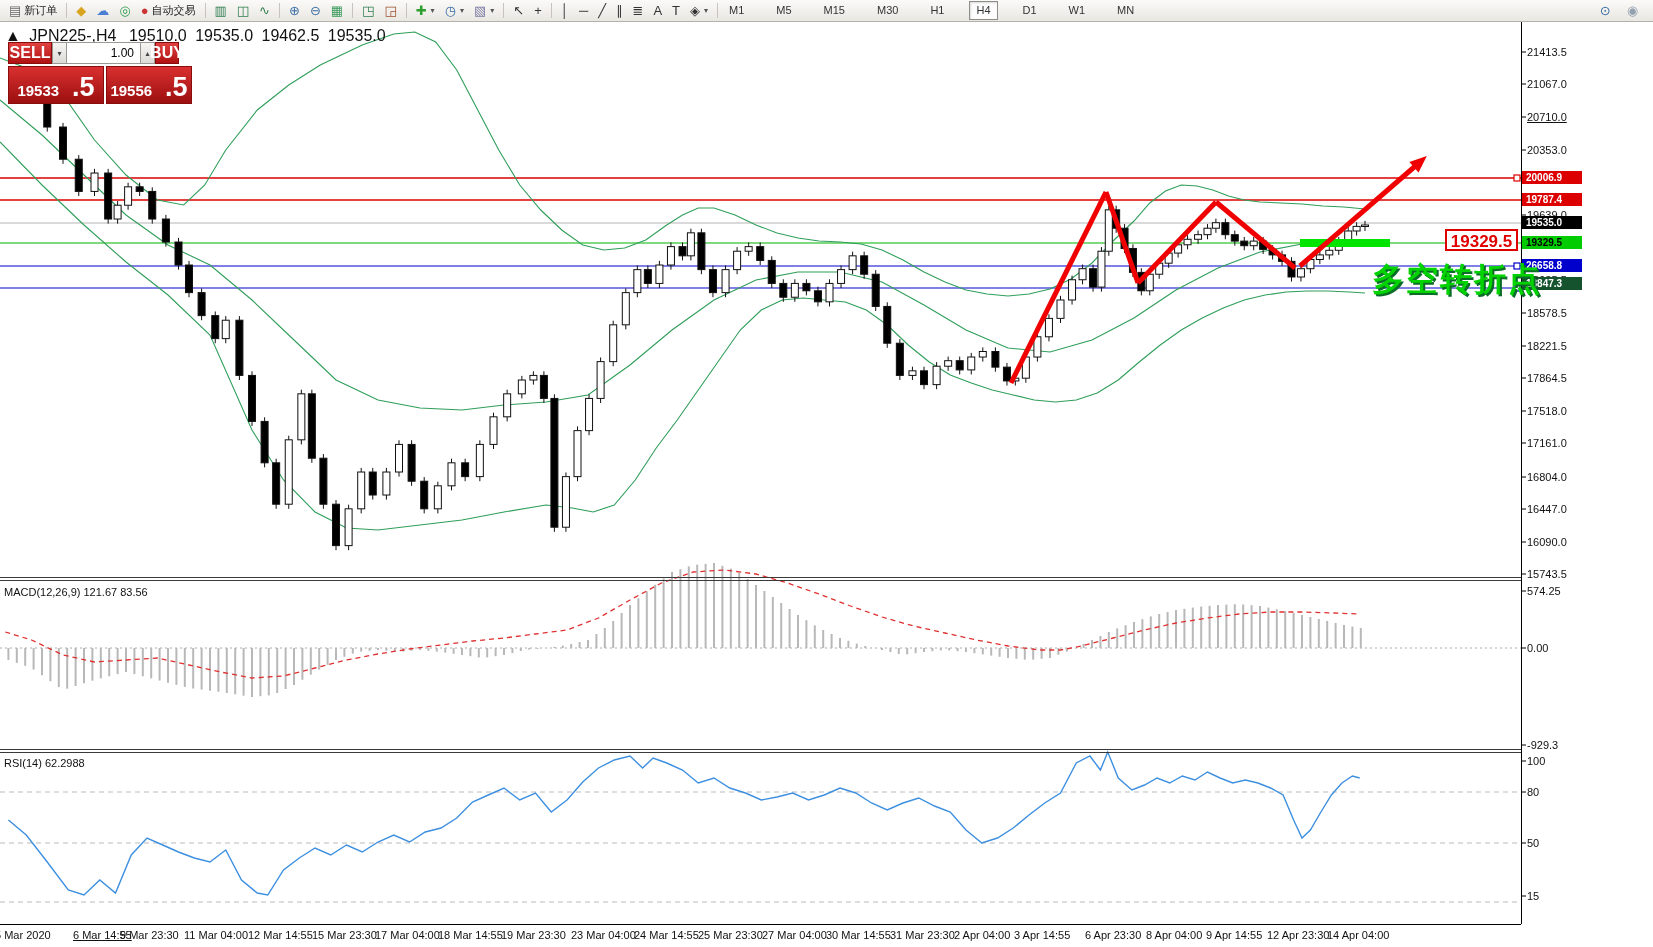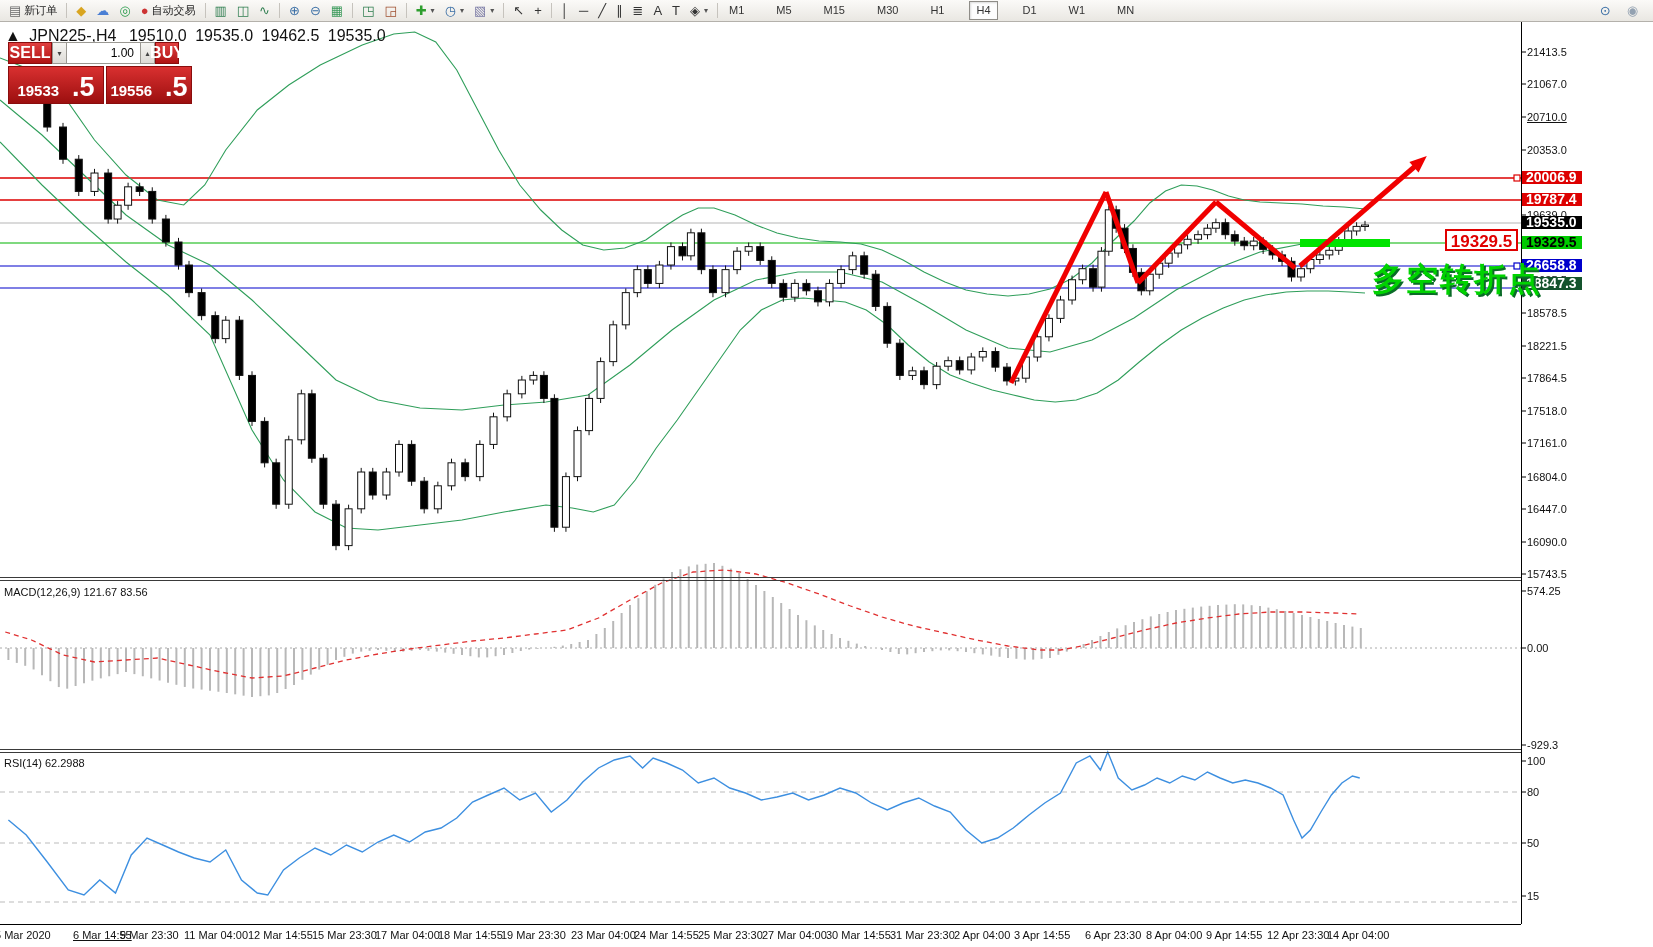--- a/index.html
+++ b/index.html
@@ -20,21 +20,21 @@
   
   svg.canvas{position:absolute;left:0;top:0;z-index:1;}
   .overlay{position:absolute;z-index:10;}
   
   .ohlc{top:27px;left:5px;font-size:16px;color:#111;white-space:nowrap;}
   .ohlc span{margin-right:4px;}
   
   .pane-label{font-size:11px;color:#111;white-space:nowrap;}
   
   .tick-label{position:absolute;left:1527px;font-size:11px;color:#111;white-space:nowrap;z-index:10;}
-  .badge{position:absolute;left:1522px;width:60px;height:13px;font-size:14px;font-weight:bold;
+  .badge{position:absolute;left:1522px;width:60px;height:13px;font-size:10px;font-weight:bold;
     line-height:13px;padding-left:4px;box-sizing:border-box;z-index:12;white-space:nowrap;}
   .date-label{position:absolute;top:929px;font-size:11px;color:#111;white-space:nowrap;z-index:10;}
   
   .trade{top:42px;left:8px;width:200px;z-index:40;}
   .trade-row1{display:flex;height:22px;}
   .btn-red{background:linear-gradient(#e04040,#b01212);color:#fff;font-size:16px;font-weight:bold;
     display:flex;align-items:center;justify-content:center;border:1px solid #8a0d0d;box-sizing:border-box;}
   .sellbtn{width:44px;}.buybtn{width:24px;}
   .spin{width:15px;background:linear-gradient(#f6f5f2,#dddbd6);border:1px solid #9a9892;
     display:flex;align-items:center;justify-content:center;font-size:8px;color:#444;box-sizing:border-box;}

